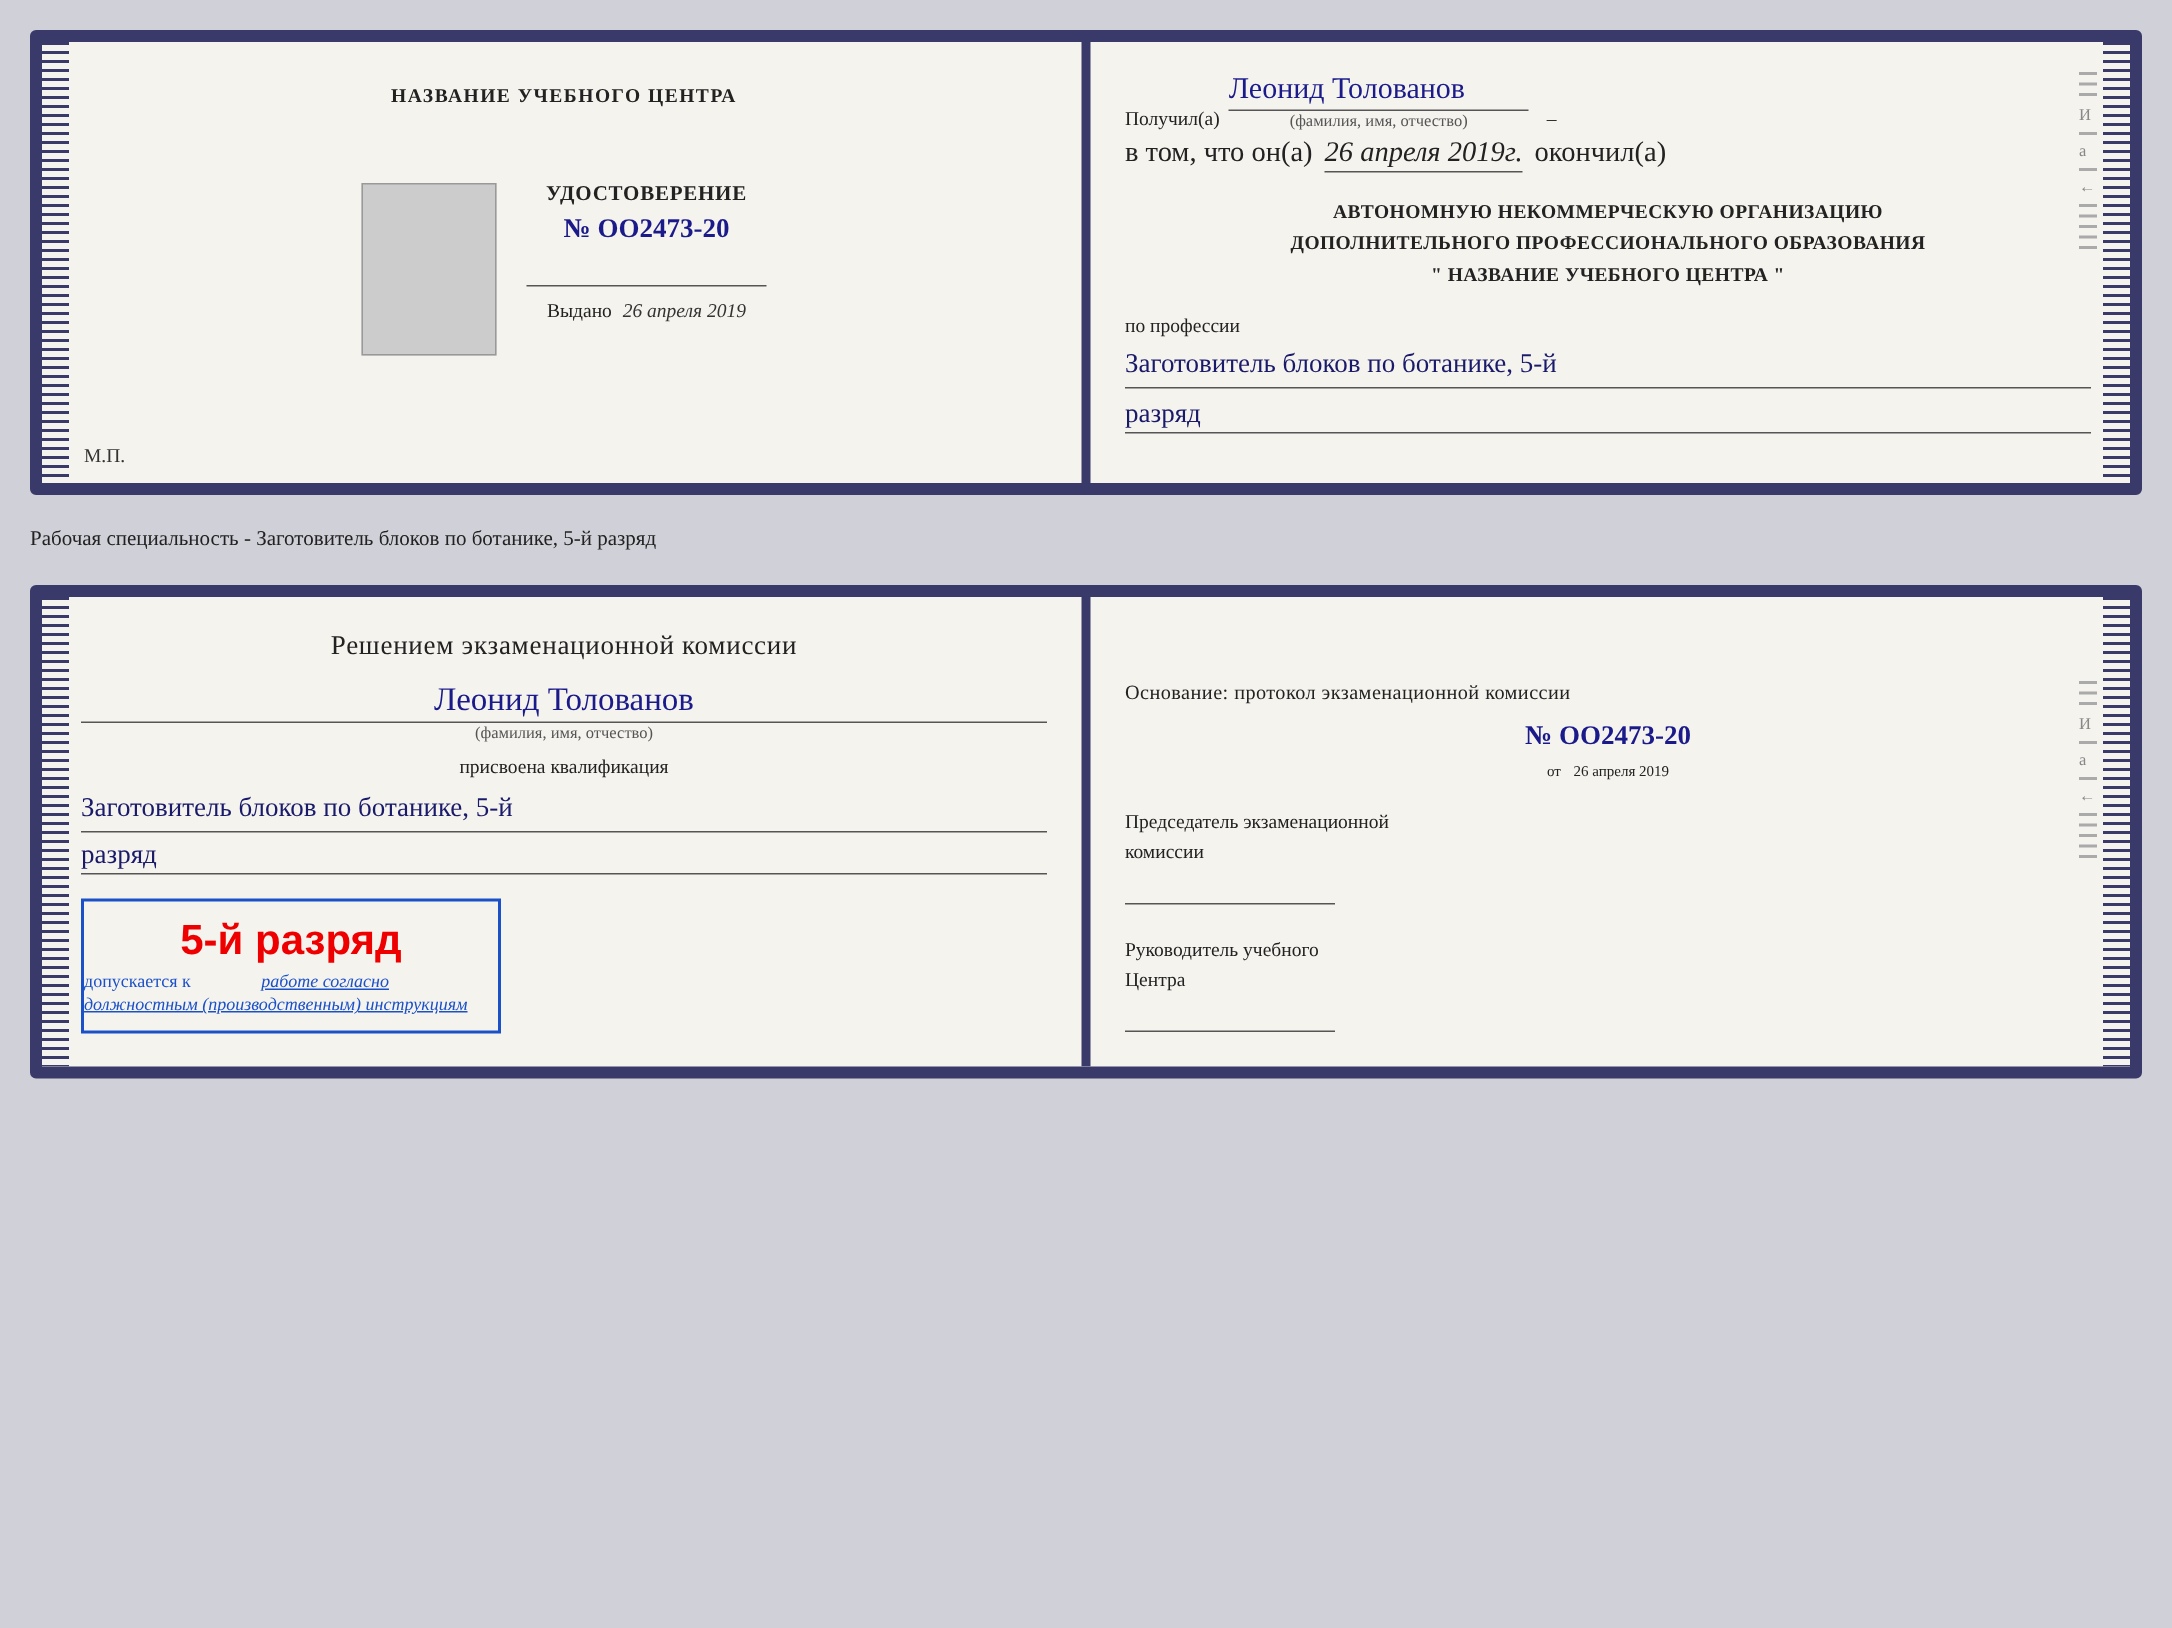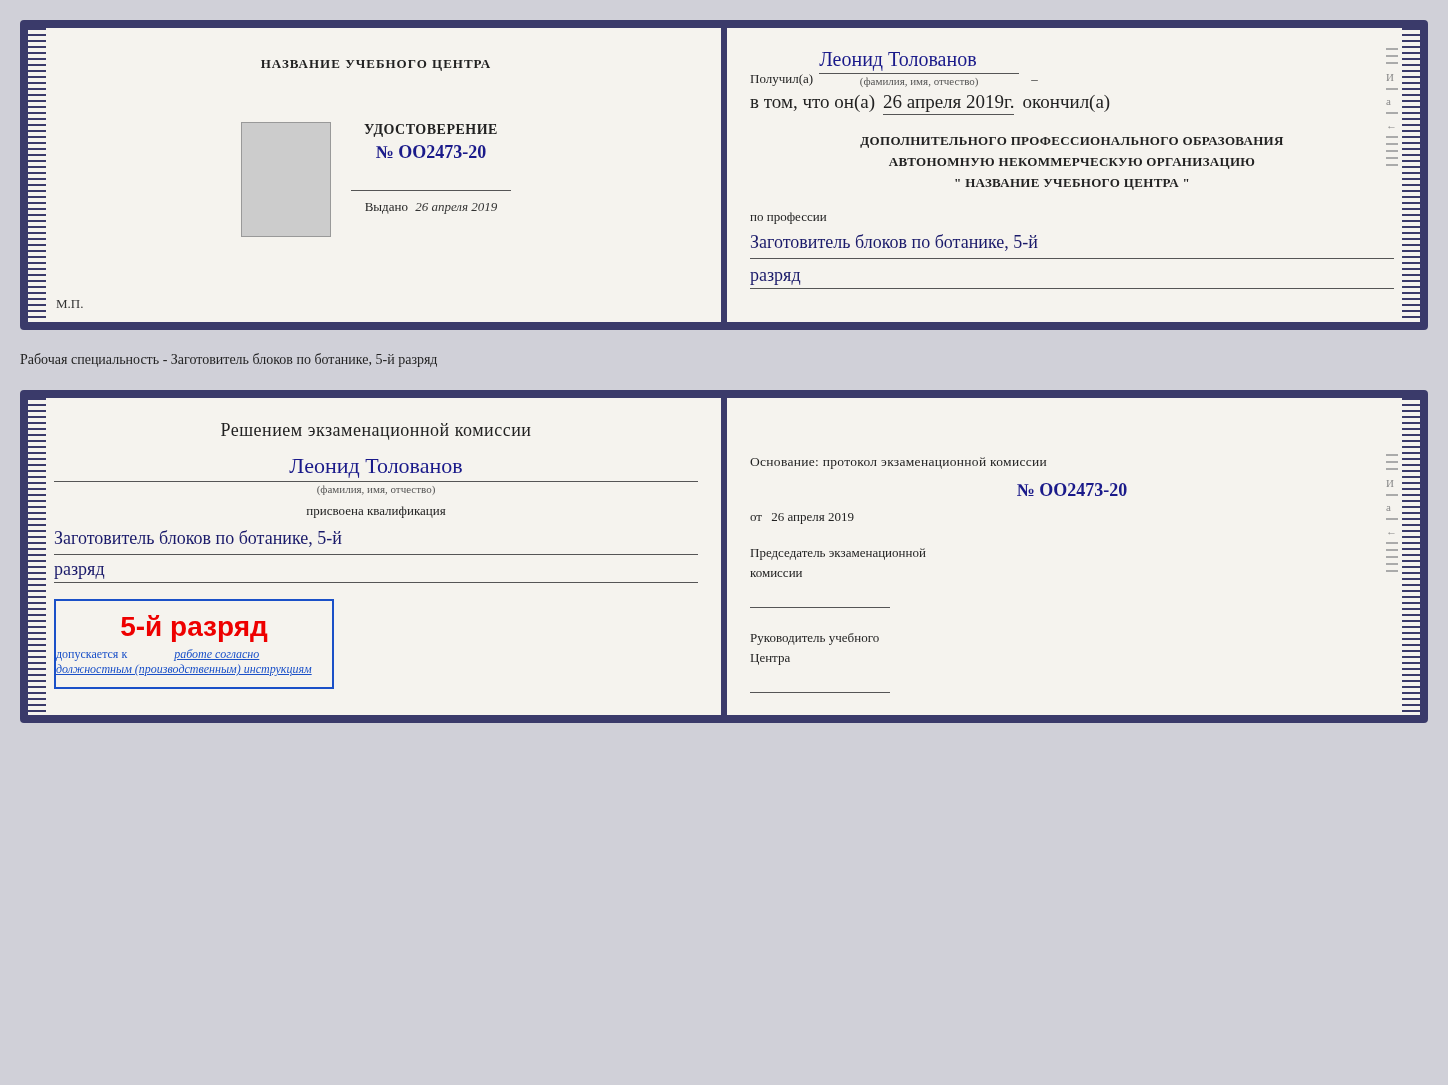--- a/index.html
+++ b/index.html
@@ -177,20 +177,21 @@
       display: flex;
       align-items: flex-start;
       gap: 8px;
       flex-wrap: wrap;
     }
 
     .underlined-val {
       border-bottom: 1px solid #555;
       min-width: 120px;
       display: inline-block;
+      font-style: italic;
       color: #222;
       padding-bottom: 1px;
     }
 
     .org-block {
       margin-top: 16px;
       font-size: 13px;
       text-align: center;
       letter-spacing: 0.3px;
       line-height: 1.6;
@@ -330,21 +331,22 @@
     .proto-number {
       font-size: 18px;
       font-weight: bold;
       color: #1a1a8a;
       margin-top: 10px;
       text-align: center;
     }
 
     .ot-line {
       margin-top: 8px;
-      font-size: 13px;
+      font-size: 10px;
+      text-align: center;
     }
 
     .predsedatel-block {
       margin-top: 18px;
       font-size: 13px;
       line-height: 1.5;
     }
 
     .sig-line {
       border-bottom: 1px solid #555;
@@ -413,22 +415,22 @@
         <span style="font-size:13px; margin-left:6px;">–</span>
       </div>
 
       <div class="vtom-line">
         <span>в том, что он(а)</span>
         <span class="underlined-val">26 апреля 2019г.</span>
         <span>окончил(а)</span>
       </div>
 
       <div class="org-block">
+        <div>АВТОНОМНУЮ НЕКОММЕРЧЕСКУЮ ОРГАНИЗАЦИЮ</div>
         <div>ДОПОЛНИТЕЛЬНОГО ПРОФЕССИОНАЛЬНОГО ОБРАЗОВАНИЯ</div>
-        <div>АВТОНОМНУЮ НЕКОММЕРЧЕСКУЮ ОРГАНИЗАЦИЮ</div>
         <div class="org-name">"  НАЗВАНИЕ УЧЕБНОГО ЦЕНТРА  "</div>
       </div>
 
       <div class="po-professii-block">
         <div>по профессии</div>
         <div class="handwritten-profession">Заготовитель блоков по ботанике, 5-й</div>
         <span class="razryad-handwritten">разряд</span>
       </div>
 
       <div class="v-dashes">

